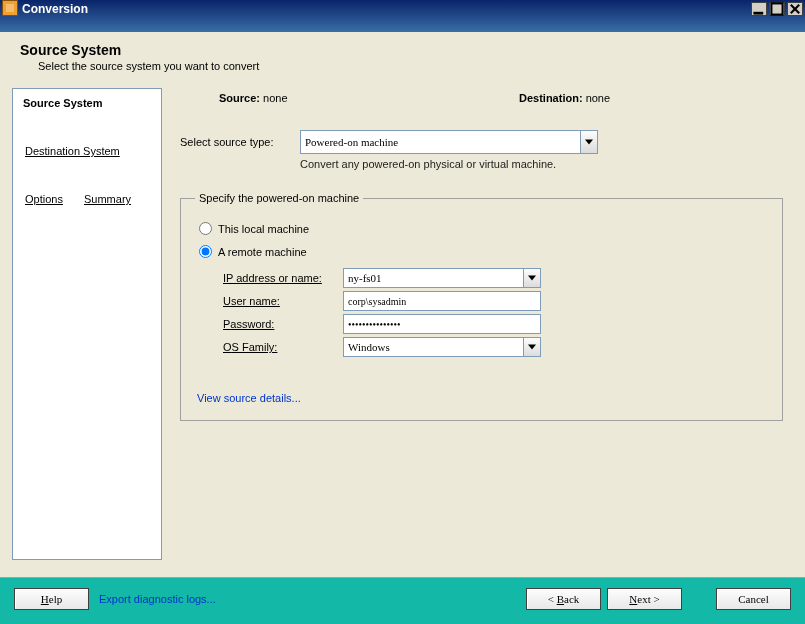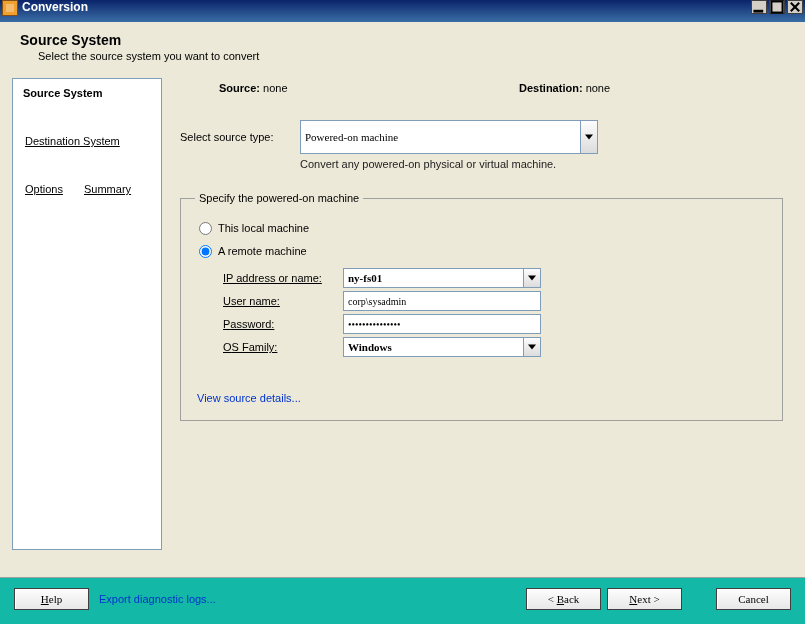--- a/index.html
+++ b/index.html
@@ -9,22 +9,22 @@
       font-size: 11px;
       background: #ece9d8;
       width: 805px;
       height: 624px;
       overflow: hidden;
     }
     .titlebar {
       background: linear-gradient(to bottom, #0a246a, #3a6ea5);
       height: 22px;
       display: flex;
-      align-items: flex-start;
-      padding: 0 2px;
+      align-items: flex-end;
+      padding: 16px 2px;
       color: white;
     }
     .titlebar-icon {
       width: 16px;
       height: 16px;
       background: #f0a030;
       margin-right: 4px;
       border: 1px solid #805010;
       position: relative;
     }
@@ -104,21 +104,21 @@
       display: flex;
       align-items: center;
       margin-bottom: 4px;
     }
     .select-row label {
       width: 120px;
     }
     .combo {
       flex: 0 0 298px;
       display: flex;
-      height: 34px;
+      height: 24px;
     }
     .combo input {
       flex: 1;
       border: 1px solid #7f9db9;
       border-right: none;
       padding: 0 4px;
       font-family: Tahoma;
       font-size: 11px;
       background: #fff;
     }
@@ -141,21 +141,21 @@
       border: 1px solid #a0a0a0;
       padding: 14px 14px 16px;
       margin: 0;
     }
     legend {
       padding: 0 4px;
       font-size: 11px;
     }
     .radio-row {
       display: flex;
-      align-items: flex-start;
+      align-items: center;
       margin: 4px 0 10px 4px;
     }
     .radio-row input { margin: 0 6px 0 0; }
     .form-row {
       display: flex;
       align-items: center;
       margin: 3px 0 3px 28px;
     }
     .form-row label {
       width: 120px;
@@ -172,21 +172,20 @@
       font-size: 10px;
     }
     .combo-small { width: 198px; display: flex; height: 20px; }
     .combo-small input {
       flex: 1;
       border: 1px solid #7f9db9;
       border-right: none;
       padding: 4px 4px;
       font-family: Tahoma;
       font-size: 11px;
-      font-weight: bold;
     }
     .link {
       color: #0033cc;
       margin-top: 32px;
       margin-left: 2px;
       display: inline-block;
       cursor: default;
     }
     .footer {
       position: absolute;

